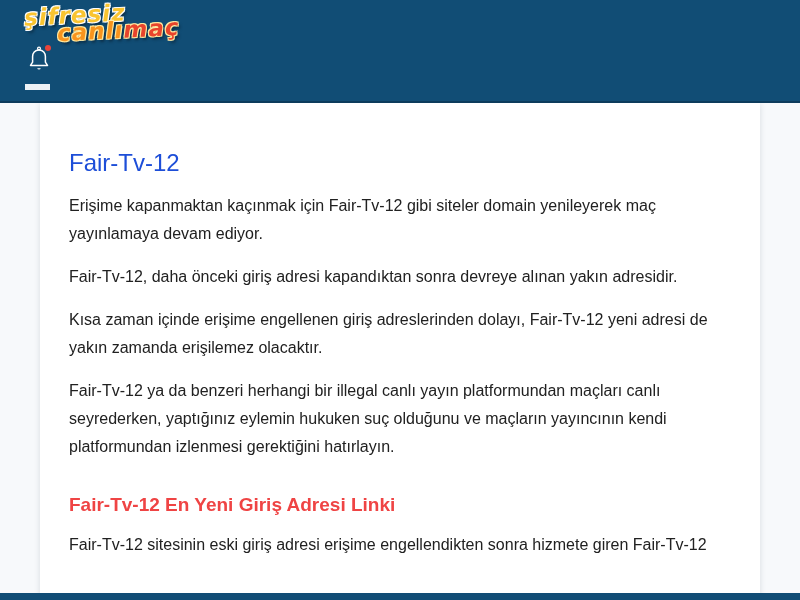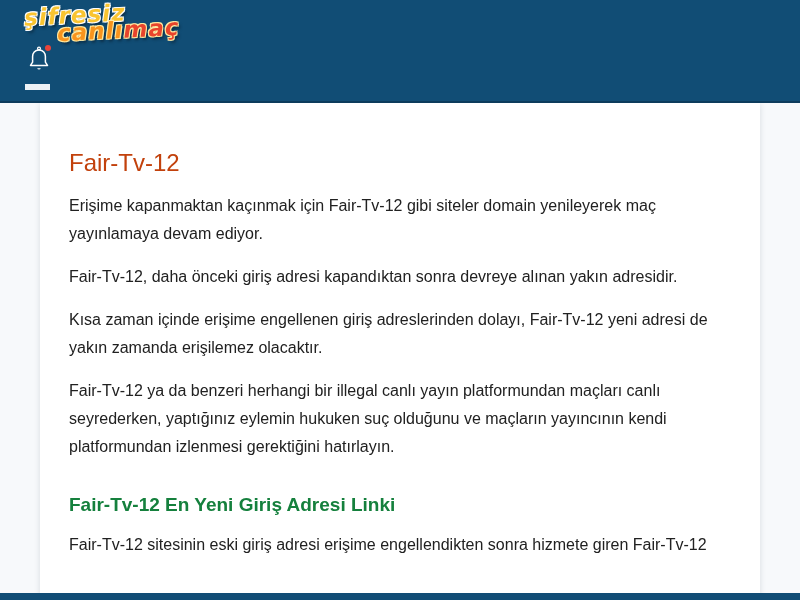--- a/index.html
+++ b/index.html
@@ -67,32 +67,32 @@
   .card {
     position:relative;
     width:720px; margin:0 auto;
     min-height:497px;
     background:#ffffff;
     box-shadow:0 1px 6px rgba(20,40,60,.14);
     padding:46px 29px 0 29px;
   }
   .article-title {
     font-size:24px; font-weight:400;
-    color:#c2410c;
+    color:#1d4ed8;
     margin:0 0 5px 0;
   }
   .card p {
     font-size:16px; line-height:28px;
     color:#212121;
     margin:15px 0;
     max-width:645px;
   }
   .article-subheading {
     font-size:19px; font-weight:700;
-    color:#15803d;
+    color:#ef4444;
     margin:33px 0 5px 0;
   }
 
   
   .footer-bar {
     position:absolute; left:0; bottom:0;
     width:800px; height:7px;
     background:#114d75;
   }
 </style>

